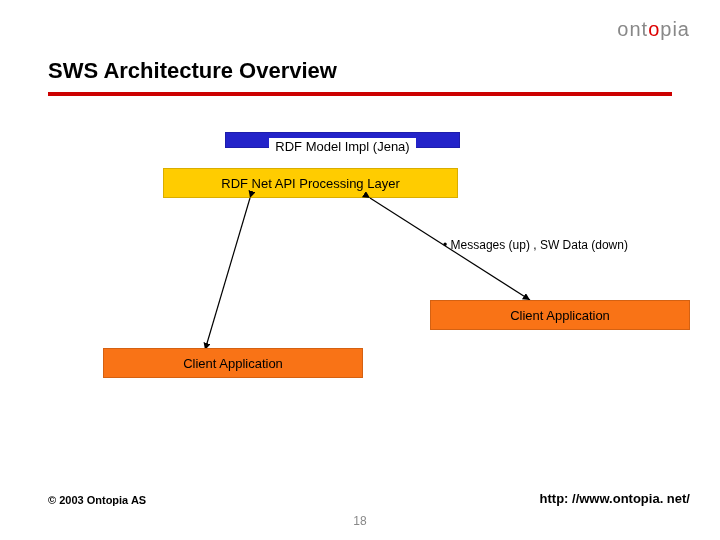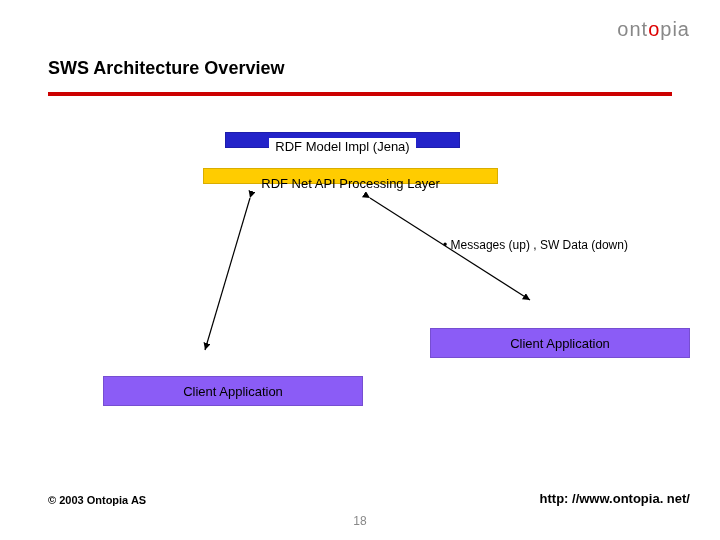--- a/index.html
+++ b/index.html
@@ -18,21 +18,21 @@
     font-size: 20px;
     font-weight: 400;
     letter-spacing: 1px;
     color: #888;
   }
   .logo .accent { color: #d00; }
   .title {
     position: absolute;
     top: 58px;
     left: 48px;
-    font-size: 18px;
+    font-size: 22px;
     font-weight: 700;
     color: #000;
   }
   .red-rule {
     position: absolute;
     top: 92px;
     left: 48px;
     width: 624px;
     height: 4px;
     background: #c00;
@@ -47,38 +47,36 @@
   .box-blue {
     background: #2323c9;
     color: #fff;
   }
   .box-blue span { background: #fff; color: #000; padding: 1px 6px; }
   .box-yellow {
     background: #ffcc00;
     color: #000;
   }
   .box-green {
-    background: #8b5cf6;
+    background: #f97316;
     color: #000;
-    margin-top: 28px;
   }
   .rdf-model {
     top: 132px;
     left: 225px;
     width: 235px;
     height: 16px;
     line-height: 16px;
   }
   .rdf-net {
     top: 168px;
     left: 163px;
     width: 295px;
-    height: 16px;
+    height: 30px;
     line-height: 18px;
-    margin-left: 40px;
   }
   .msg-label {
     position: absolute;
     top: 238px;
     left: 443px;
     font-size: 12px;
     color: #000;
     text-align: right;
   }
   .client1 {

